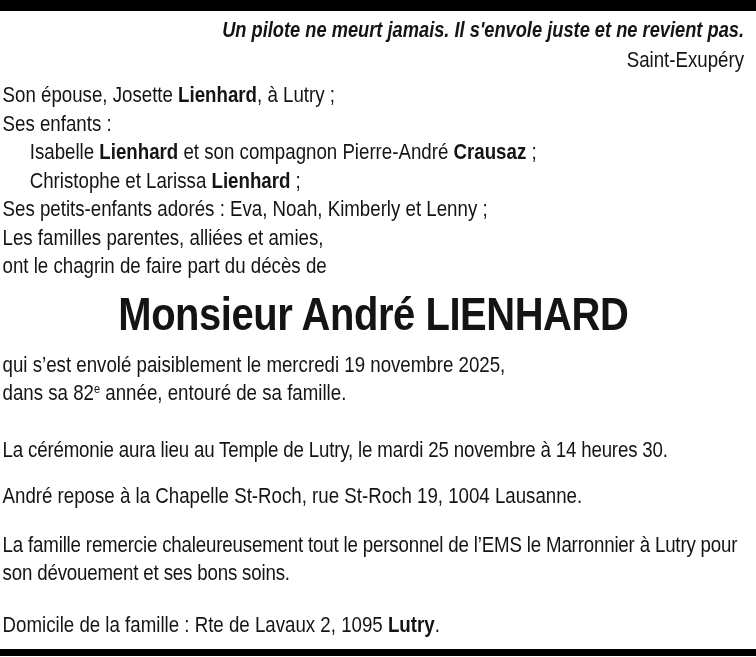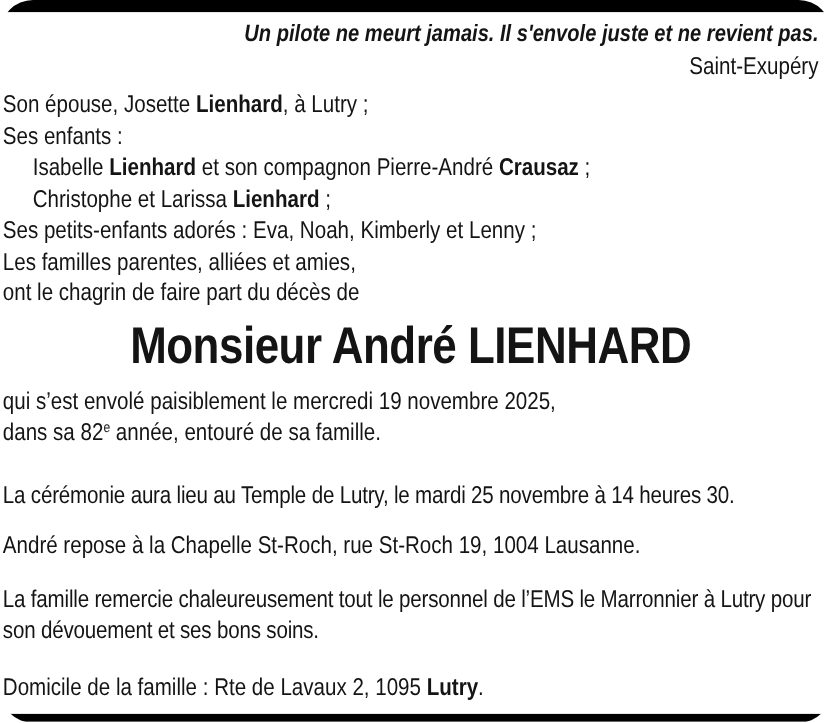--- a/index.html
+++ b/index.html
@@ -8,21 +8,20 @@
     background: #ffffff;
   }
   .page {
     position: relative;
     width: 756px;
     height: 657px;
     background: #ffffff;
     overflow: hidden;
     font-family: "Liberation Sans", "DejaVu Sans", sans-serif;
     color: #141414;
-    border-radius: 30px;
   }
   .bar {
     position: absolute;
     left: 0;
     width: 756px;
     background: #000000;
   }
   .bar-top { top: 0; height: 11px; }
   .bar-bottom { bottom: 1px; height: 7px; }
 

